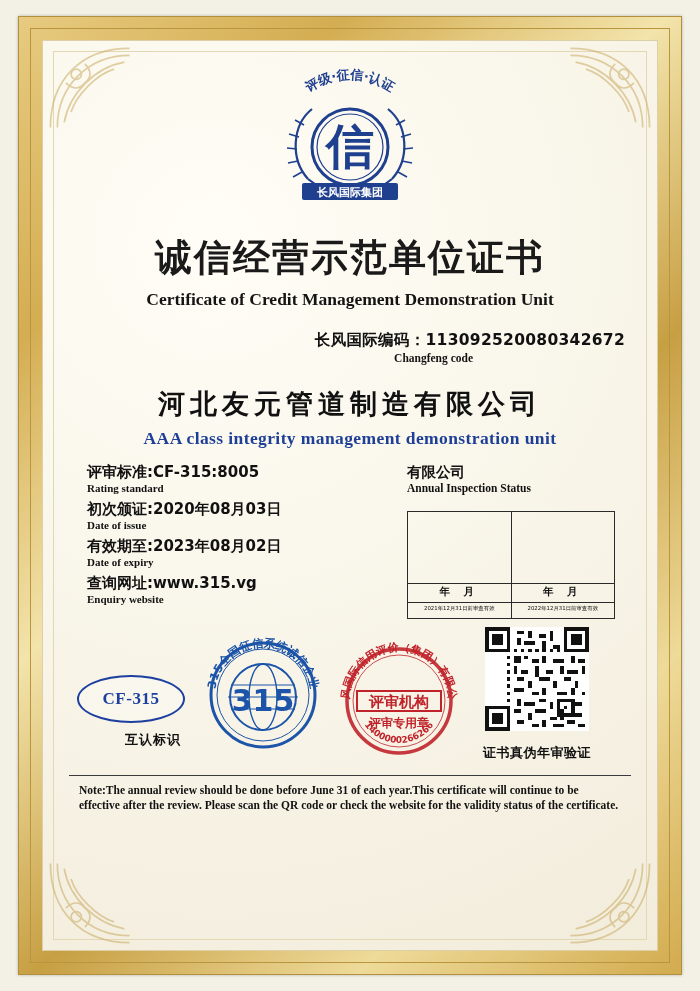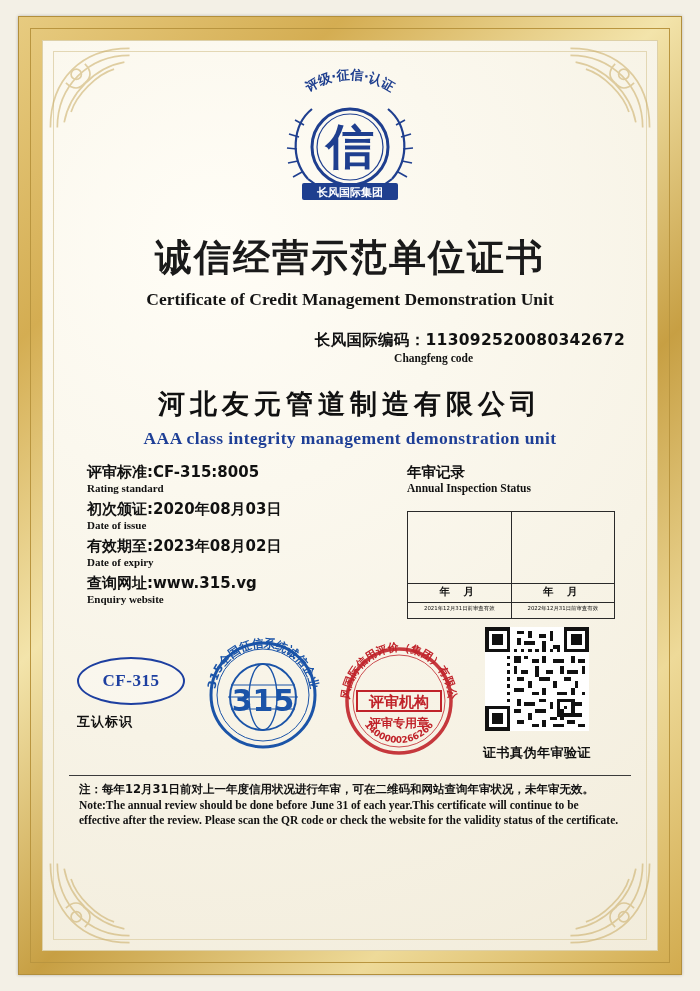--- a/index.html
+++ b/index.html
@@ -263,23 +263,23 @@
   
   .stamps {
     margin-top: 2px;
     position: relative;
     height: 150px;
   }
   .stamp { position: absolute; }
 
   .cf315 {
     left: 8px;
-    top: 36px;
+    top: 54px;
     width: 104px;
-    text-align: left;
+    text-align: right;
   }
   .cf315-oval {
     width: 104px;
     height: 44px;
     border: 2.5px solid #1d3fa0;
     border-radius: 50%;
     display: flex;
     align-items: center;
     justify-content: center;
     color: #1d3fa0;
@@ -481,21 +481,21 @@
             <div class="detail-cn">有效期至:2023年08月02日</div>
             <div class="detail-en">Date of expiry</div>
           </div>
           <div class="detail-item">
             <div class="detail-cn">查询网址:www.315.vg</div>
             <div class="detail-en">Enquiry website</div>
           </div>
         </div>
 
         <div class="annual">
-          <div class="annual-cn">年审记录</div>
+          <div class="annual-cn">有限公司</div>
           <div class="annual-en">Annual Inspection Status</div>
           <div class="annual-table">
             <div class="annual-body">
               <div class="annual-col"></div>
               <div class="annual-col"></div>
             </div>
             <div class="annual-foot">
               <div class="annual-foot-col">
                 <div class="ym">年 月</div>
                 <div class="ym-note">2021年12月31日前审查有效</div>
@@ -651,19 +651,18 @@
               <rect x="20" y="20" width="1" height="5"></rect>
                 <rect x="24" y="20" width="1" height="5"></rect>
               <rect x="22" y="22" width="1" height="1"></rect>
             </g>
           </svg>
           <div class="qr-label">证书真伪年审验证</div>
         </div>
       </div>
 
       <div class="note">
-        <div class="note-cn">注：每年12月31日前对上一年度信用状况进行年审，可在二维码和网站查询年审状况，未年审无效。</div>
         <div class="note-en">Note:The annual review should be done before June 31 of each year.This certificate  will continue to be effective after the review. Please scan the QR code or check the website for the validity status of the certificate.</div>
       </div>
 
     </div>
   </div>
 </div>
 
 </body></html>

